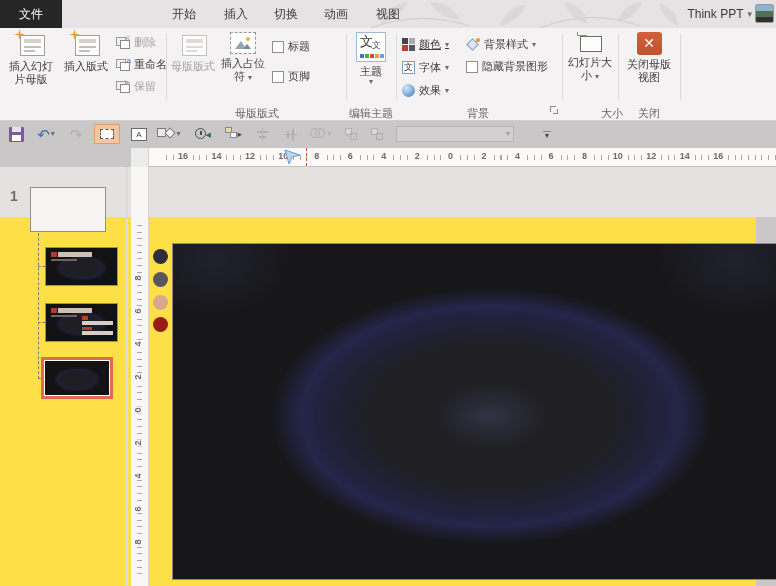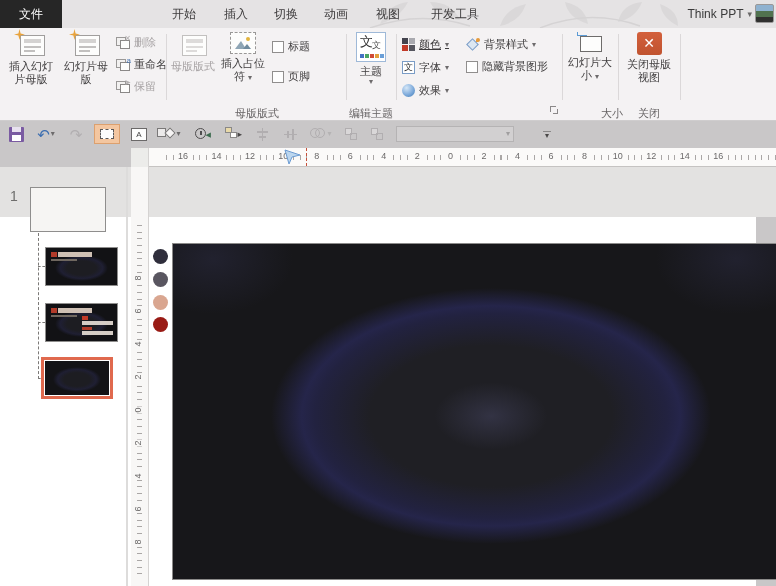--- a/index.html
+++ b/index.html
@@ -102,21 +102,21 @@
   .ord-ic { position:relative; width:14px; height:13px; }
   .ord-ic .s1{ position:absolute; left:0; top:0; width:7px; height:7px; border:1px solid #b1aeb0; background:#d9d7d8; }
   .ord-ic .s2{ position:absolute; left:5px; top:5px; width:7px; height:7px; border:1px solid #b1aeb0; }
   .qcombo { position:absolute; left:360px; top:5px; width:118px; height:16px; background:#d2d0d1;
             border:1px solid #b5b3b4; display:flex; align-items:center; justify-content:flex-end; }
   .qcombo .caret-ic{ margin-right:3px; color:#a09e9f; }
   .qcust { position:absolute; left:500px; top:4px; width:14px; height:16px; color:#4a4848; font-size:8px;
            display:flex; flex-direction:column; align-items:center; justify-content:center; line-height:5px; }
 
   
-  .workspace { position:absolute; left:0; top:147px; width:756px; height:439px; background:#ffffff; }
+  .workspace { position:absolute; left:0; top:147px; width:756px; height:439px; background:#fde047;font-weight:bold; }
   .band { position:absolute; left:0; top:20px; width:776px; height:50px; background:#e3e2e1; }
   .splitter { position:absolute; left:126px; top:20px; width:2px; height:419px; background:#dddcdb; }
 
   
   .hruler-row { position:absolute; left:0; top:0; width:776px; height:20px; background:#c9c7c8; }
   .corner { position:absolute; left:131px; top:1px; width:18px; height:19px; background:#ececea; border-right:1px solid #d5d3d2; }
   .hruler { position:absolute; left:149px; top:1px; width:627px; height:19px; background:#fbfaf9; border-bottom:1px solid #c5c3c2; }
   .hruler .ticks { position:absolute; left:17px; right:0; top:7px; height:5px;
       background:repeating-linear-gradient(90deg,#aaa7a6 0 1px,transparent 1px 6.69px); }
   .hnum { position:absolute; top:3px; transform:translateX(-50%); font-size:9px; color:#6b6969; background:#fbfaf9; padding:0 2px; }
@@ -184,21 +184,20 @@
         <path d="M10 28 Q60 10 110 26"></path>
           <path d="M180 28 Q230 8 280 26"></path>
       </g>
     </svg>
     <div class="file-tab">文件</div>
     <div class="tab tab1">开始</div>
     <div class="tab tab2">插入</div>
     <div class="tab tab3">切换</div>
     <div class="tab tab4">动画</div>
     <div class="tab tab5">视图</div>
-    <div class="tab tab6">开发工具</div>
     <div class="plugin">
       <span>Think PPT</span>
       <span class="caret">▾</span>
     </div>
     <div class="avatar"></div>
   </div>
 
   <div class="ribbon">
 
     <div class="bigbtn" style="left:4px; width:54px;">
@@ -218,21 +217,21 @@
       <span class="slide-ic">
         <span class="pg">
             <i class="t"></i>
             <i class="m"></i>
             <i class="b"></i>
           </span>
         <svg class="sparkle" width="11" height="11" viewBox="0 0 11 11">
             <path d="M5.5 0 L6.6 4.4 L11 5.5 L6.6 6.6 L5.5 11 L4.4 6.6 L0 5.5 L4.4 4.4 Z" fill="#e8a33d"></path>
           </svg>
       </span>
-      <span class="lbl">幻灯片母版</span>
+      <span class="lbl">插入版式</span>
     </div>
     <div class="smallbtn disabled" style="left:116px; top:5px;">
       <span class="mini-ic">
           <span class="b1"></span>
           <span class="b2"></span>
           <span class="mark" style="color:#b3b0b1;">✕</span>
         </span>
       <span>删除</span>
     </div>
     <div class="smallbtn" style="left:116px; top:27px;">
@@ -327,20 +326,21 @@
           <span class="dm"></span>
           <span class="dr"></span>
         </span>
       <span>背景样式</span>
       <span class="caret-ic">▾</span>
     </div>
     <div class="chkrow" style="left:466px; top:31px;">
       <span class="checkbox"></span>
       <span>隐藏背景图形</span>
     </div>
+    <div class="glabel" style="left:400px; width:156px;">背景</div>
     <span class="launcher" style="left:550px; top:78px;"></span>
     <div class="rsep" style="left:562px;"></div>
 
     <div class="bigbtn" style="left:566px; width:48px;">
       <span class="size-ic">
           <span class="tk"></span>
           <span class="rc"></span>
         </span>
       <span class="lbl"><span>幻灯片大小</span> <span class="caret-ic">▾</span></span>
     </div>

